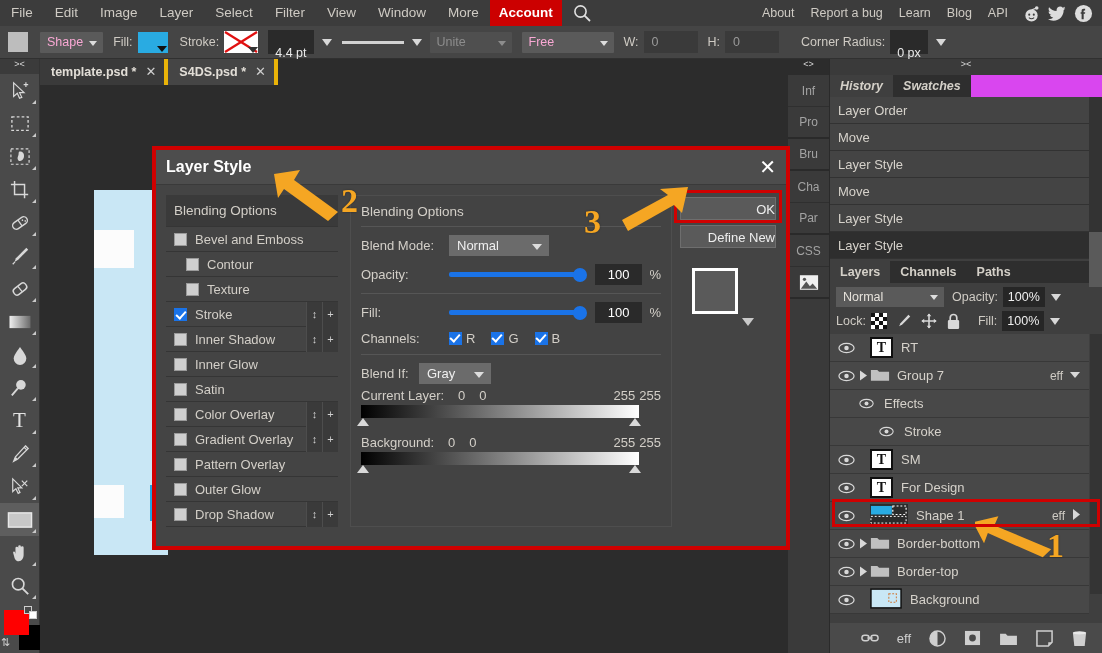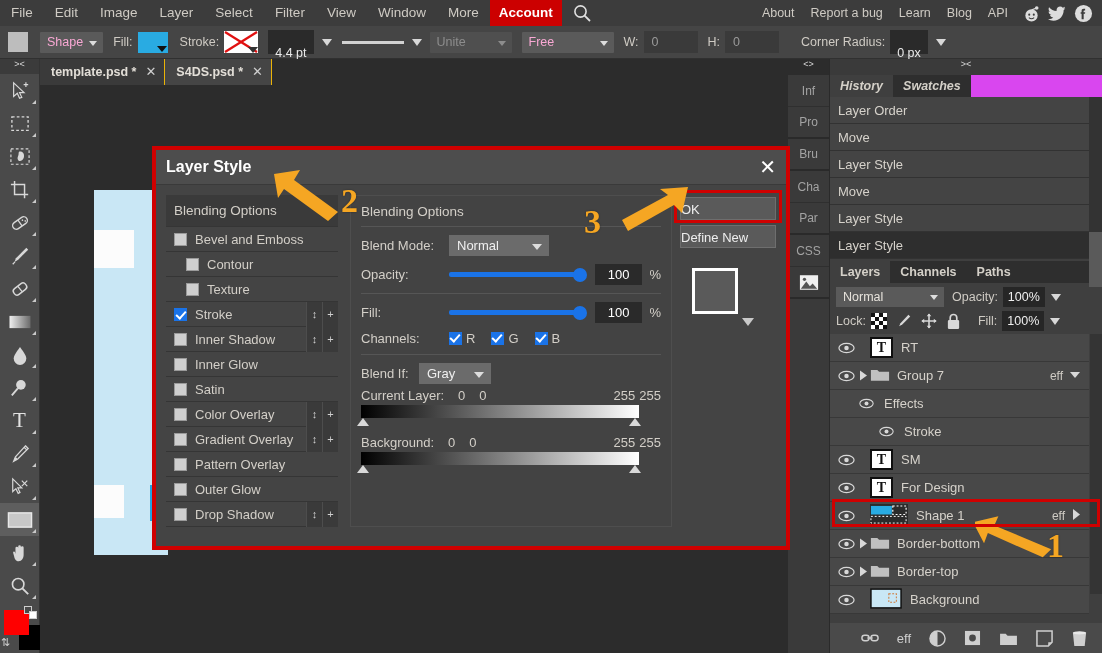--- a/index.html
+++ b/index.html
@@ -87,21 +87,21 @@
   #colorpick .mini i{ position:absolute; width:8px;height:8px; display:block;}
   #colorpick .swap{ position:absolute; left:1px; top:30px; font-size:11px; color:#cfcfcf;}
   
   #tabstrip{
     position:absolute; left:40px; top:59px; width:748px; height:26px;
     background:#2c2c2c; display:flex; align-items:flex-end;
   }
   .doctab{
     height:26px; line-height:26px; padding:0 8px 0 11px; background:#3a3a3a;
     font-weight:bold; font-size:12.5px; color:#e2ded7; display:flex; align-items:center;
-    border-right:1px solid #eab308;
+    border-right:4px solid #eab308;
   }
   .doctab.active{ background:#454545; }
   .doctab .x{ margin-left:9px; font-size:13px; color:#cfcfcf; font-weight:normal;}
   
   #canvas{
     position:absolute; left:40px; top:85px; width:748px; height:568px;
     background:#2c2c2c;
   }
   #artwork{
     position:absolute; left:54px; top:105px; width:74px; height:365px;
@@ -246,21 +246,21 @@
   .blendif-row .n{ margin-left:14px; color:#d3cfc8; }
   .gradbar{ width:278px; height:13px; background:linear-gradient(to right,#000,#fff); margin:0 0 2px 0; position:relative;}
   .gradwrap{ position:relative; width:290px; height:24px; margin-bottom:6px;}
   .stopL{ position:absolute; left:-4px; top:13px; width:0;height:0;
           border-left:6px solid transparent;border-right:6px solid transparent;border-bottom:8px solid #d9d9d9;}
   .stopR{ position:absolute; left:268px; top:13px; width:0;height:0;
           border-left:6px solid transparent;border-right:6px solid transparent;border-bottom:8px solid #d9d9d9;}
   
   #fxbuttons{ width:100px; margin-left:8px; padding-top:2px; position:relative;}
   .dlgbtn{
-    width:96px; height:23px; line-height:23px; text-align:left; background:#5a5a5a;
+    width:96px; height:23px; line-height:23px; text-align:right; background:#5a5a5a;
     color:#eee; font-size:13px; margin-bottom:5px; border:1px solid #6e6e6e;
   }
   #ok-highlight{ position:absolute; left:-6px; top:-5px; width:108px; height:33px; border:3px solid #d00000;}
   #preview-swatch{ width:46px;height:46px;background:#5a5a5a; border:3px solid #fff; margin:20px 0 0 12px;}
   #preview-tri{ width:0;height:0;border-left:6px solid transparent;border-right:6px solid transparent;
                 border-top:8px solid #c9c9c9; margin:4px 0 0 62px;}
   
   .anno-num{
     position:absolute; color:#f5a623; font-weight:bold; font-family:"Liberation Serif", serif;
     font-size:34px; text-shadow:0 0 2px rgba(0,0,0,.4);

